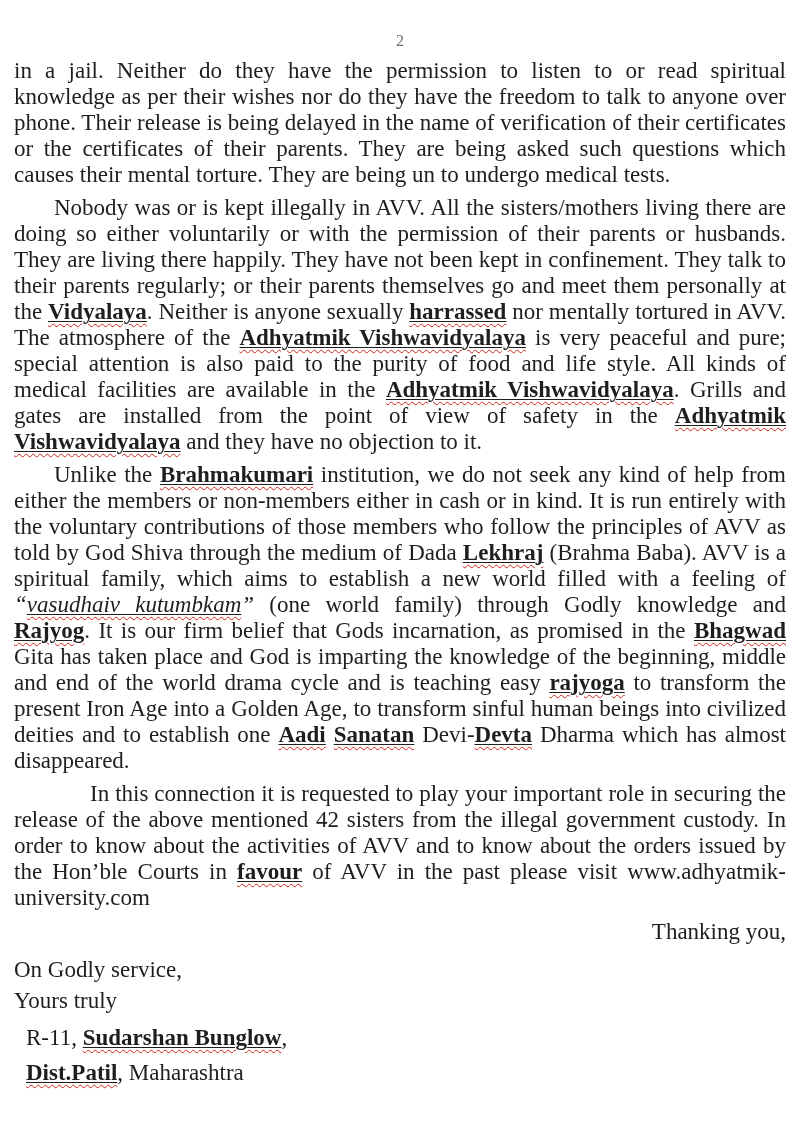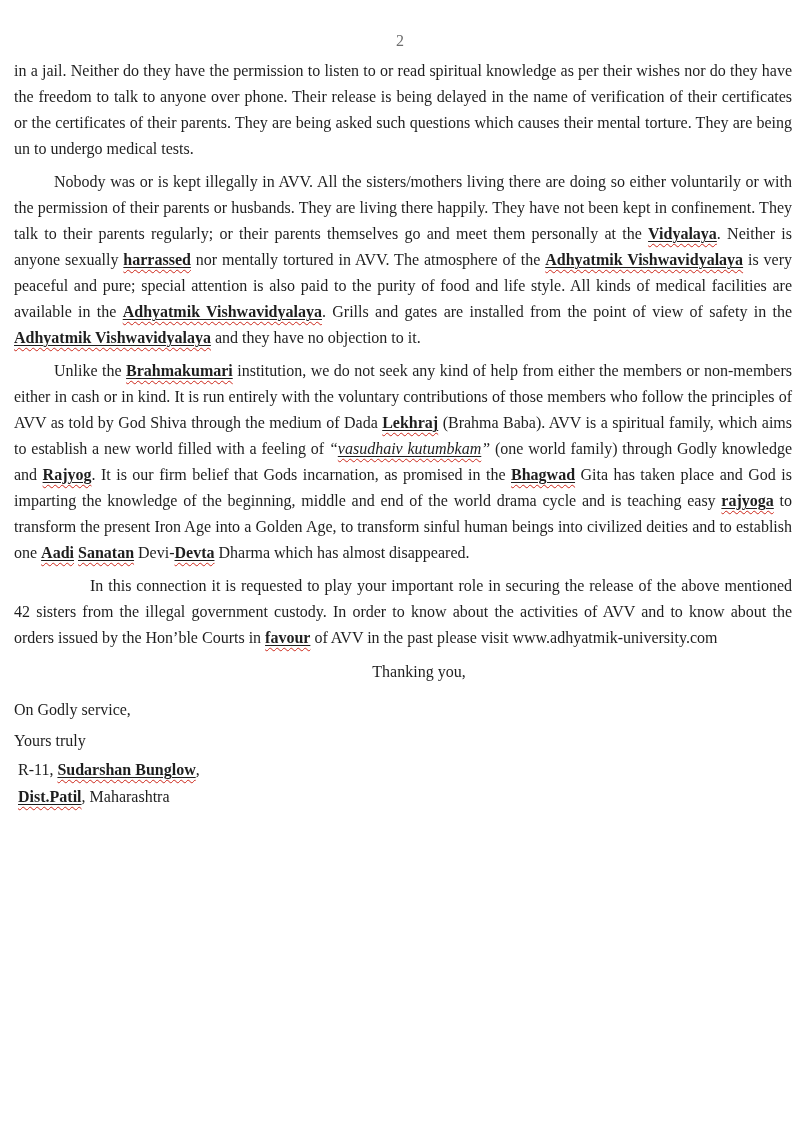--- a/index.html
+++ b/index.html
@@ -20,33 +20,33 @@
     color: var(--text);
   }
   .page-number {
     padding-top: 32px;
     text-align: center;
     font-size: 16px;
     line-height: 18px;
     color: var(--pagenum);
   }
   .doc-body {
-    padding: 8px 8px 0 14px;
-    font-size: 16px;
+    padding: 8px 14px 0 14px;
+    font-size: 23px;
     line-height: 26px;
   }
   .doc-body p { color: var(--text); }
   p.body { text-align: justify; margin: 0 0 7px 0; }
   p.ind  { text-indent: 40px; }
   p.ind2 { text-indent: 76px; }
-  p.thank { text-align: center; margin: 8px 0 0 32px; }
+  p.thank { text-align: right; margin: 8px 0 0 32px; }
   p.right { text-align: left; padding-right: 12px; }
   p.sg  { margin-top: 12px; }
   p.sg2 { margin-top: 5px; }
-  p.st  { margin: 4px; line-height: 23px; }
+  p.st  { margin: 12px; line-height: 23px; }
   p.stf { margin-top: 13px; line-height: 23px; }
   .seg-u {
     text-decoration: underline;
     text-decoration-thickness: 1px;
     text-underline-offset: 2px;
     font-weight: bold;
   }
   .seg-iu {
     font-style: italic;
     text-decoration: underline;

